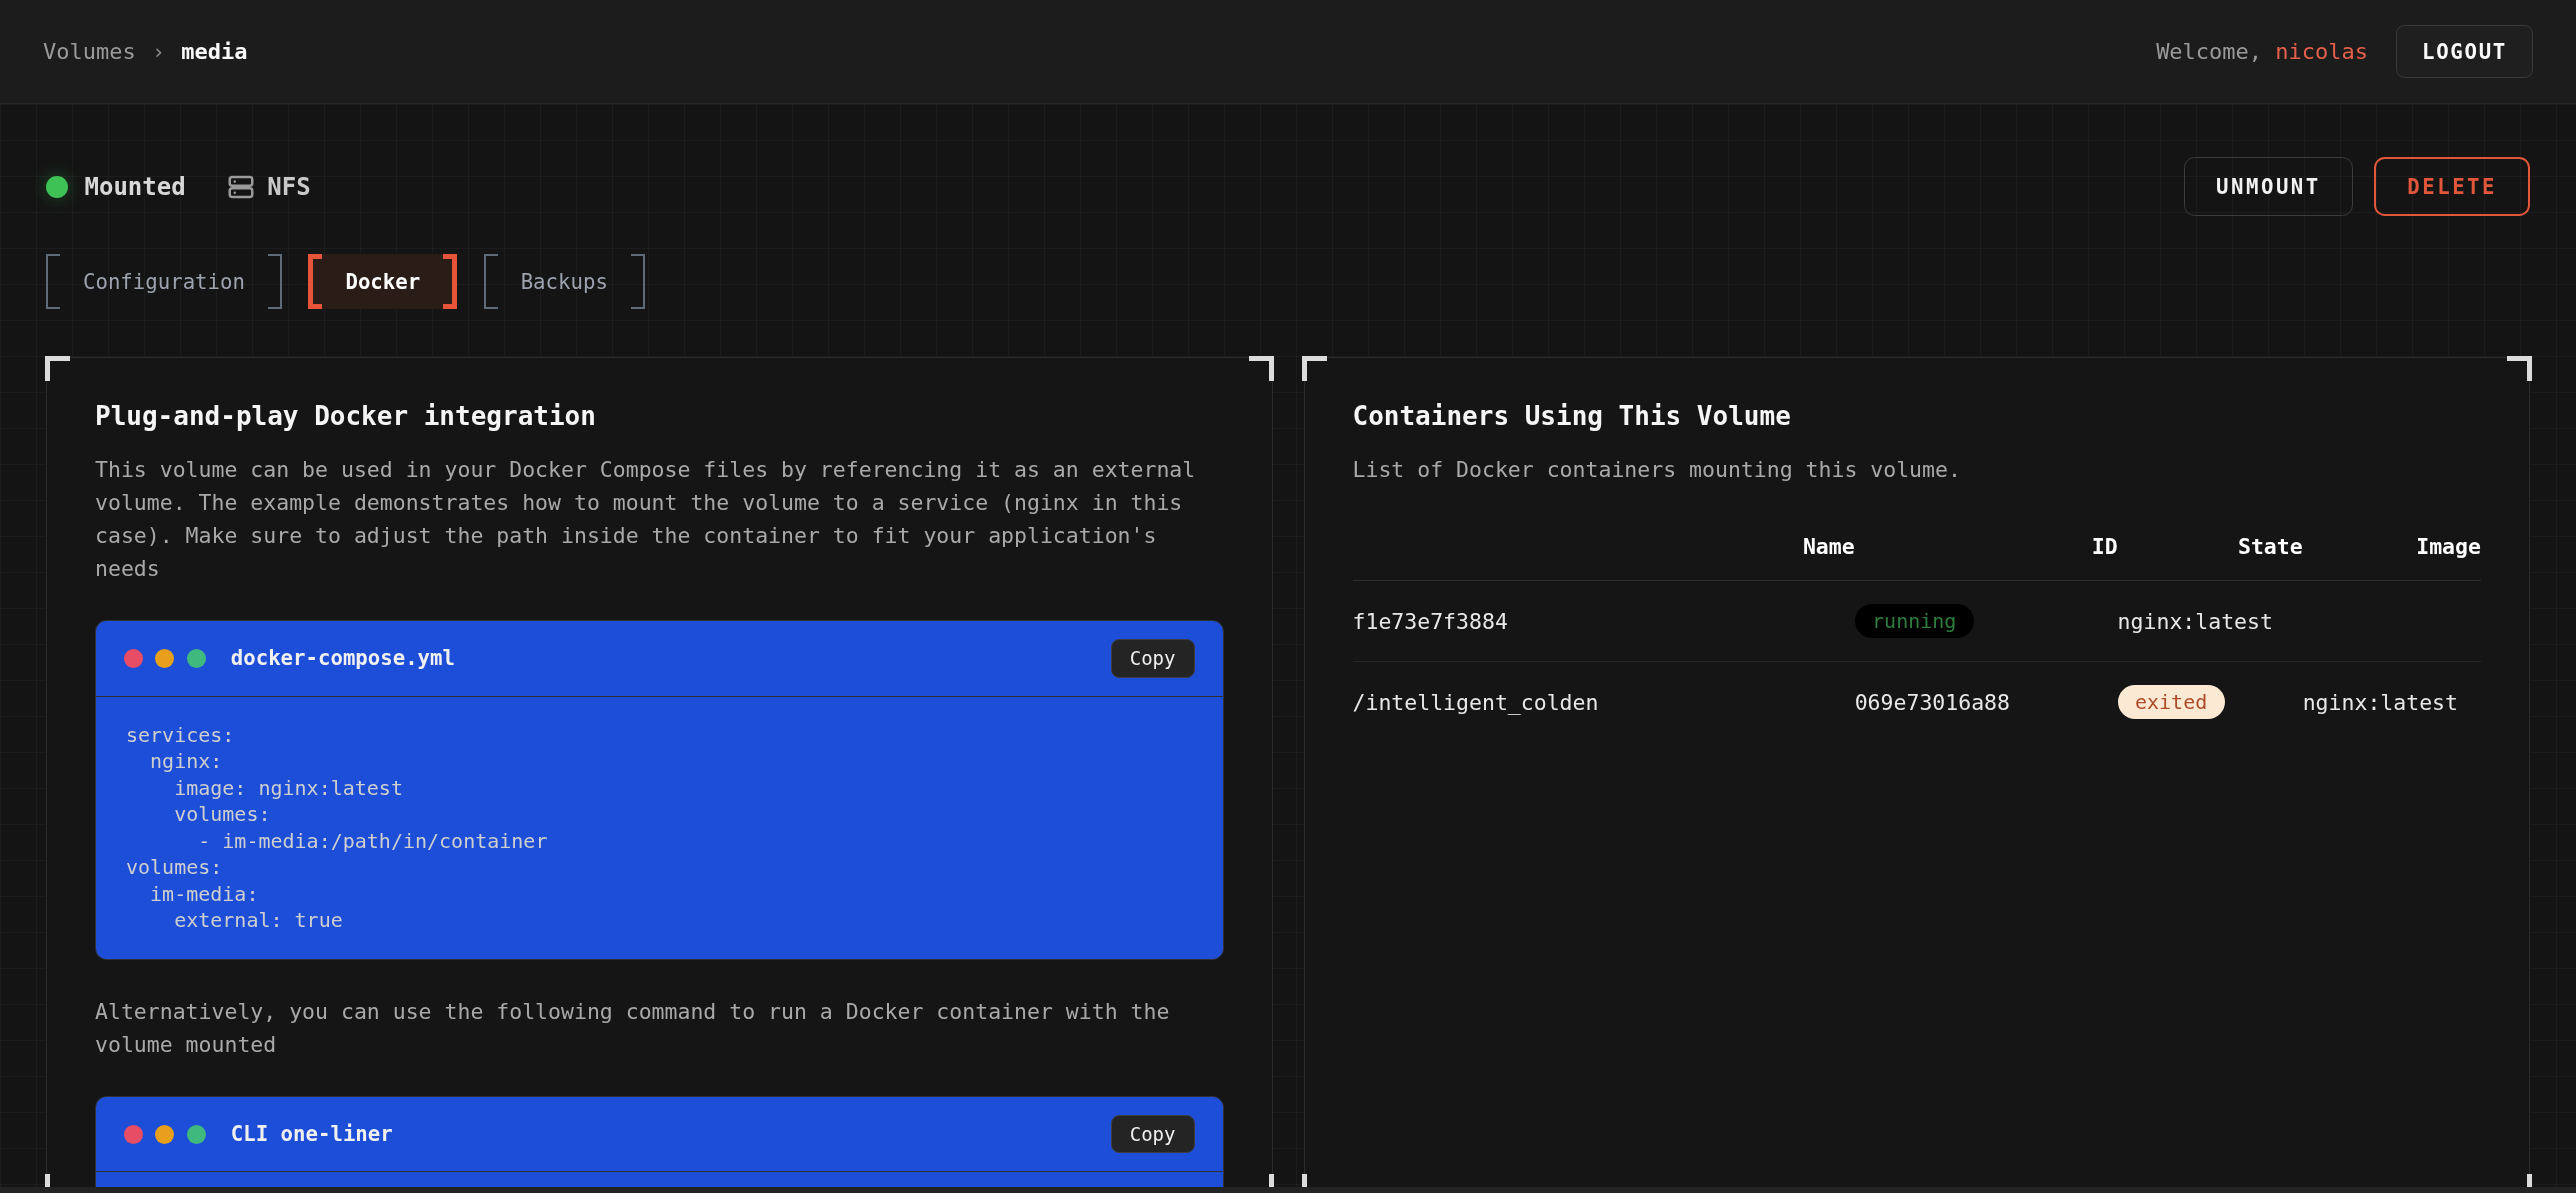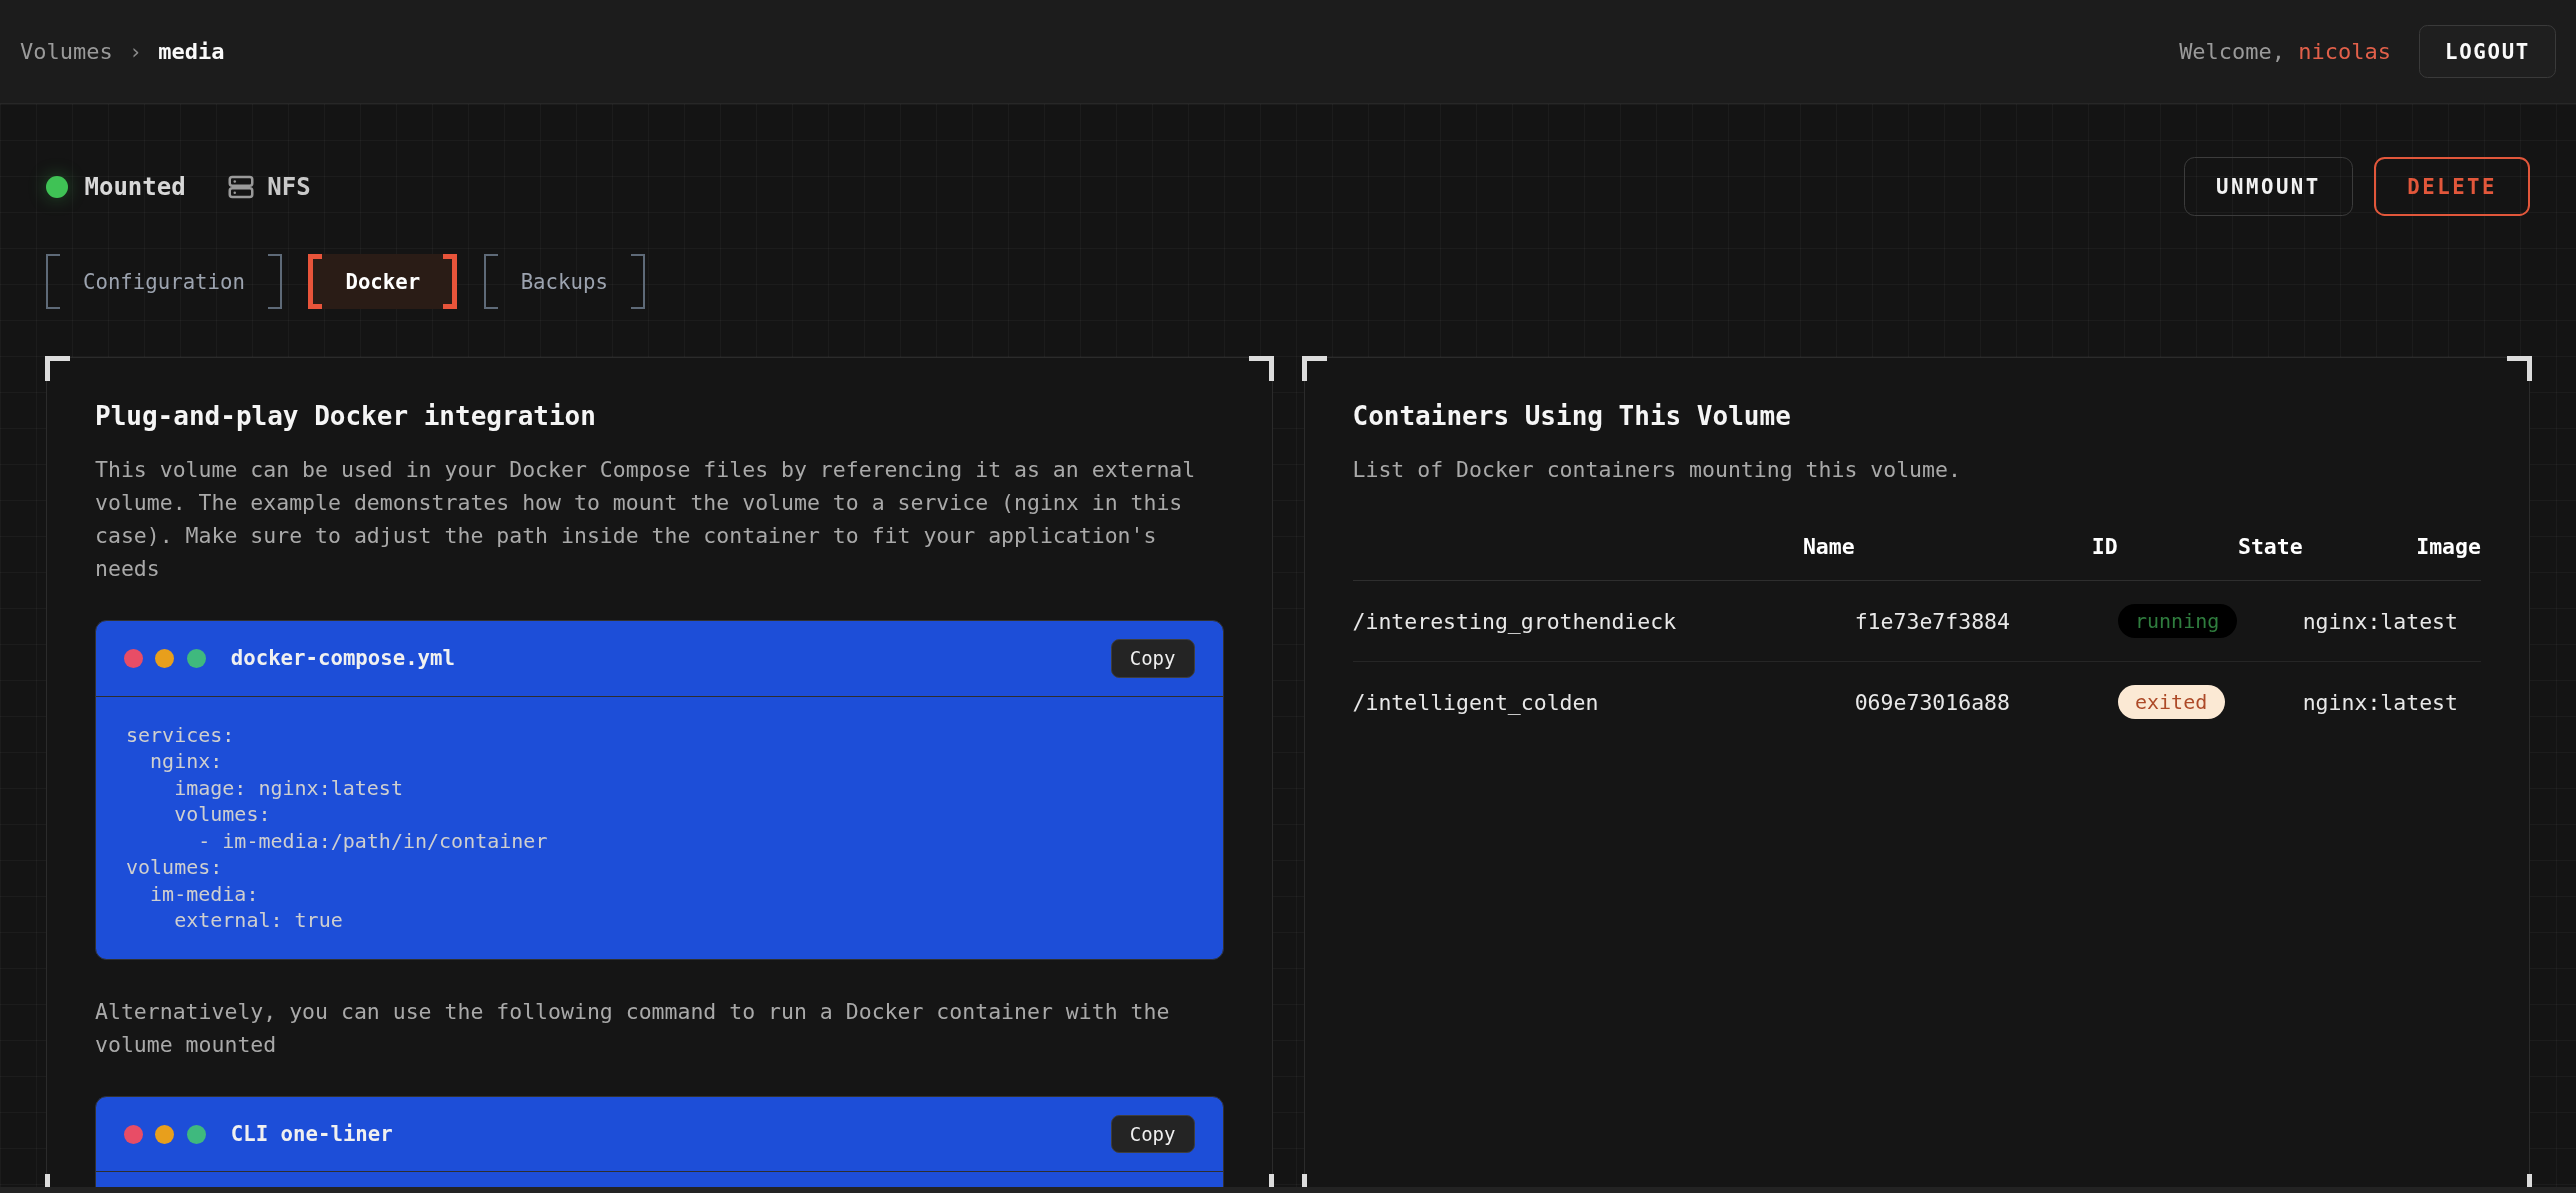--- a/index.html
+++ b/index.html
@@ -10,21 +10,21 @@
     overflow: hidden;
     color: #e6e6e6;
   }
 
   
   .topbar {
     height: 104px;
     background: #1c1c1c;
     border-bottom: 1.7px solid #272727;
     display: flex; align-items: center;
-    padding: 0 20px;
+    padding: 0 43px;
     font-size: 22px;
   }
   .breadcrumb { display: flex; align-items: center; gap: 16.5px; }
   .crumb-root { color: #9a9a9a; cursor: pointer; }
   .crumb-sep  { color: #8a8a8a; font-size: 20.7px; }
   .crumb-current { color: #fafafa; font-weight: bold; }
   .topbar-right { margin-left: auto; display: flex; align-items: center; gap: 28px; }
   .welcome { color: #9a9a9a; }
   .welcome .username { color: #e2604a; }
   .logout-btn {
@@ -300,21 +300,20 @@
 
       <div class="containers-table">
         <div class="t-row t-head">
           <span class="t-cell">Name</span>
           <span class="t-cell">ID</span>
           <span class="t-cell">State</span>
           <span class="t-cell">Image</span>
         </div>
 
         <div class="t-row t-body-row">
-          <span class="t-cell">/interesting_grothendieck</span>
           <span class="t-cell">f1e73e7f3884</span>
           <span class="t-cell"><span class="badge badge-running">running</span></span>
           <span class="t-cell">nginx:latest</span>
         </div>
 
         <div class="t-row t-body-row">
           <span class="t-cell">/intelligent_colden</span>
           <span class="t-cell">069e73016a88</span>
           <span class="t-cell"><span class="badge badge-exited">exited</span></span>
           <span class="t-cell">nginx:latest</span>

